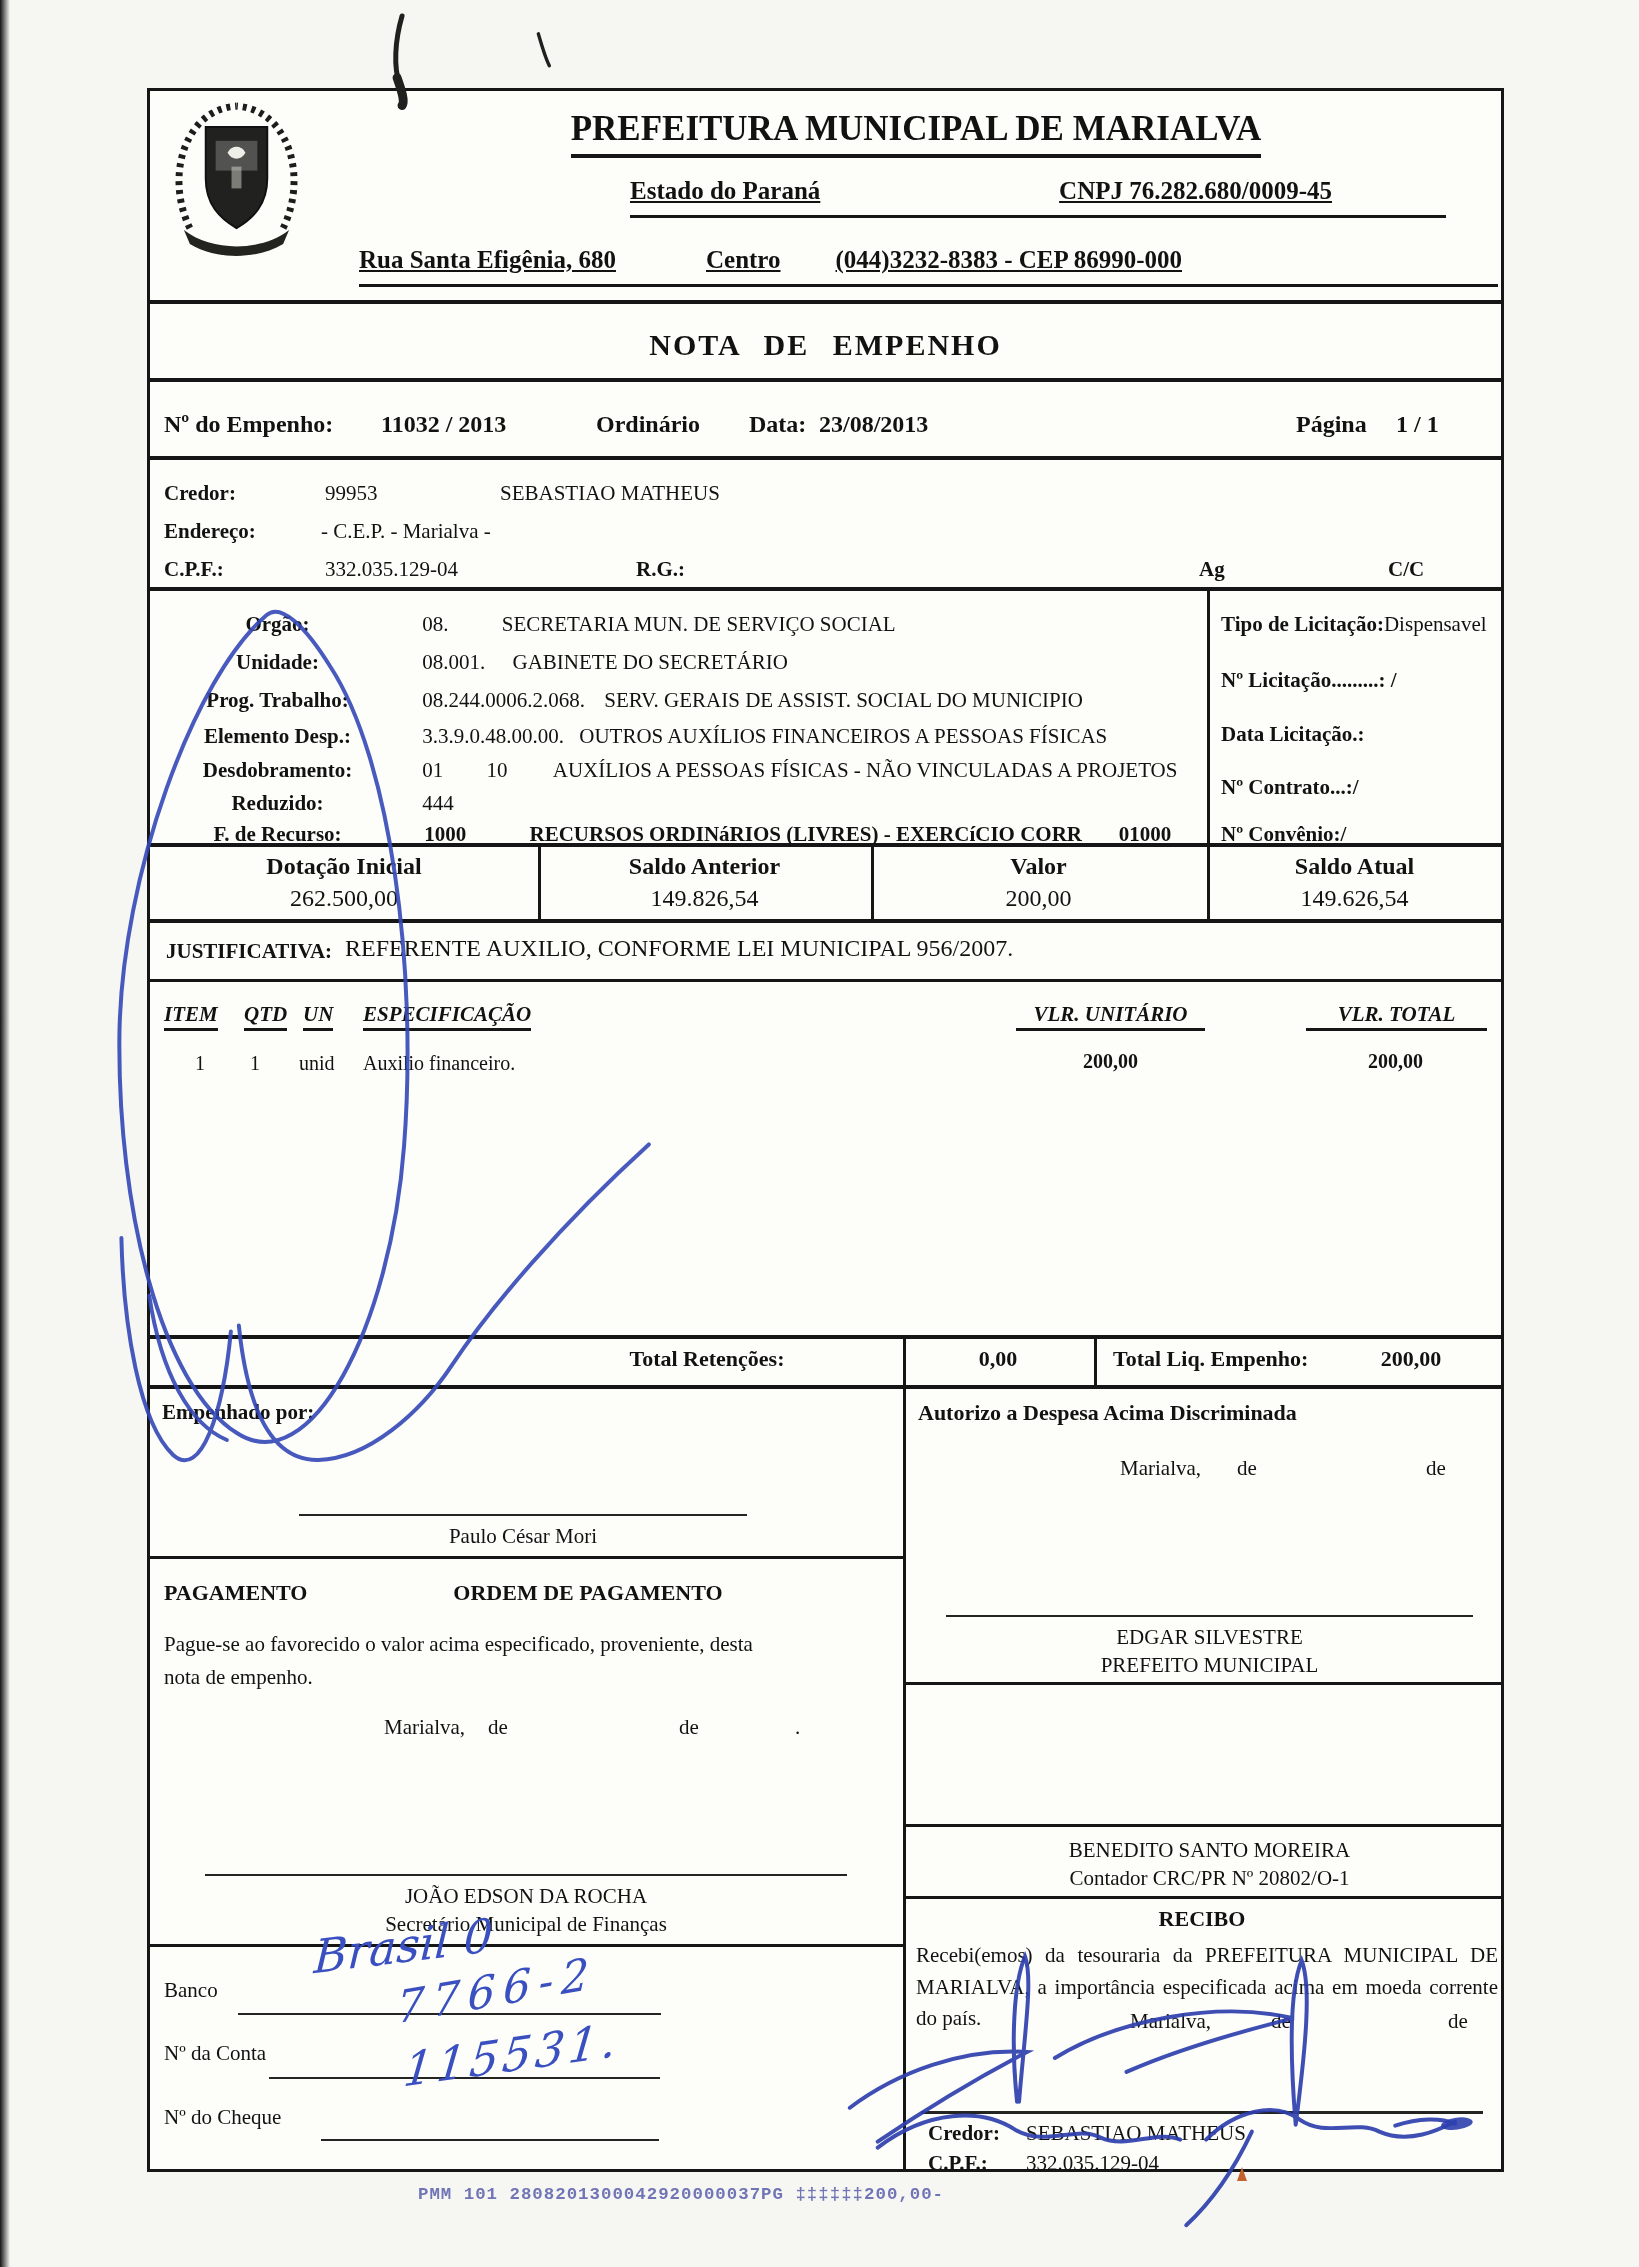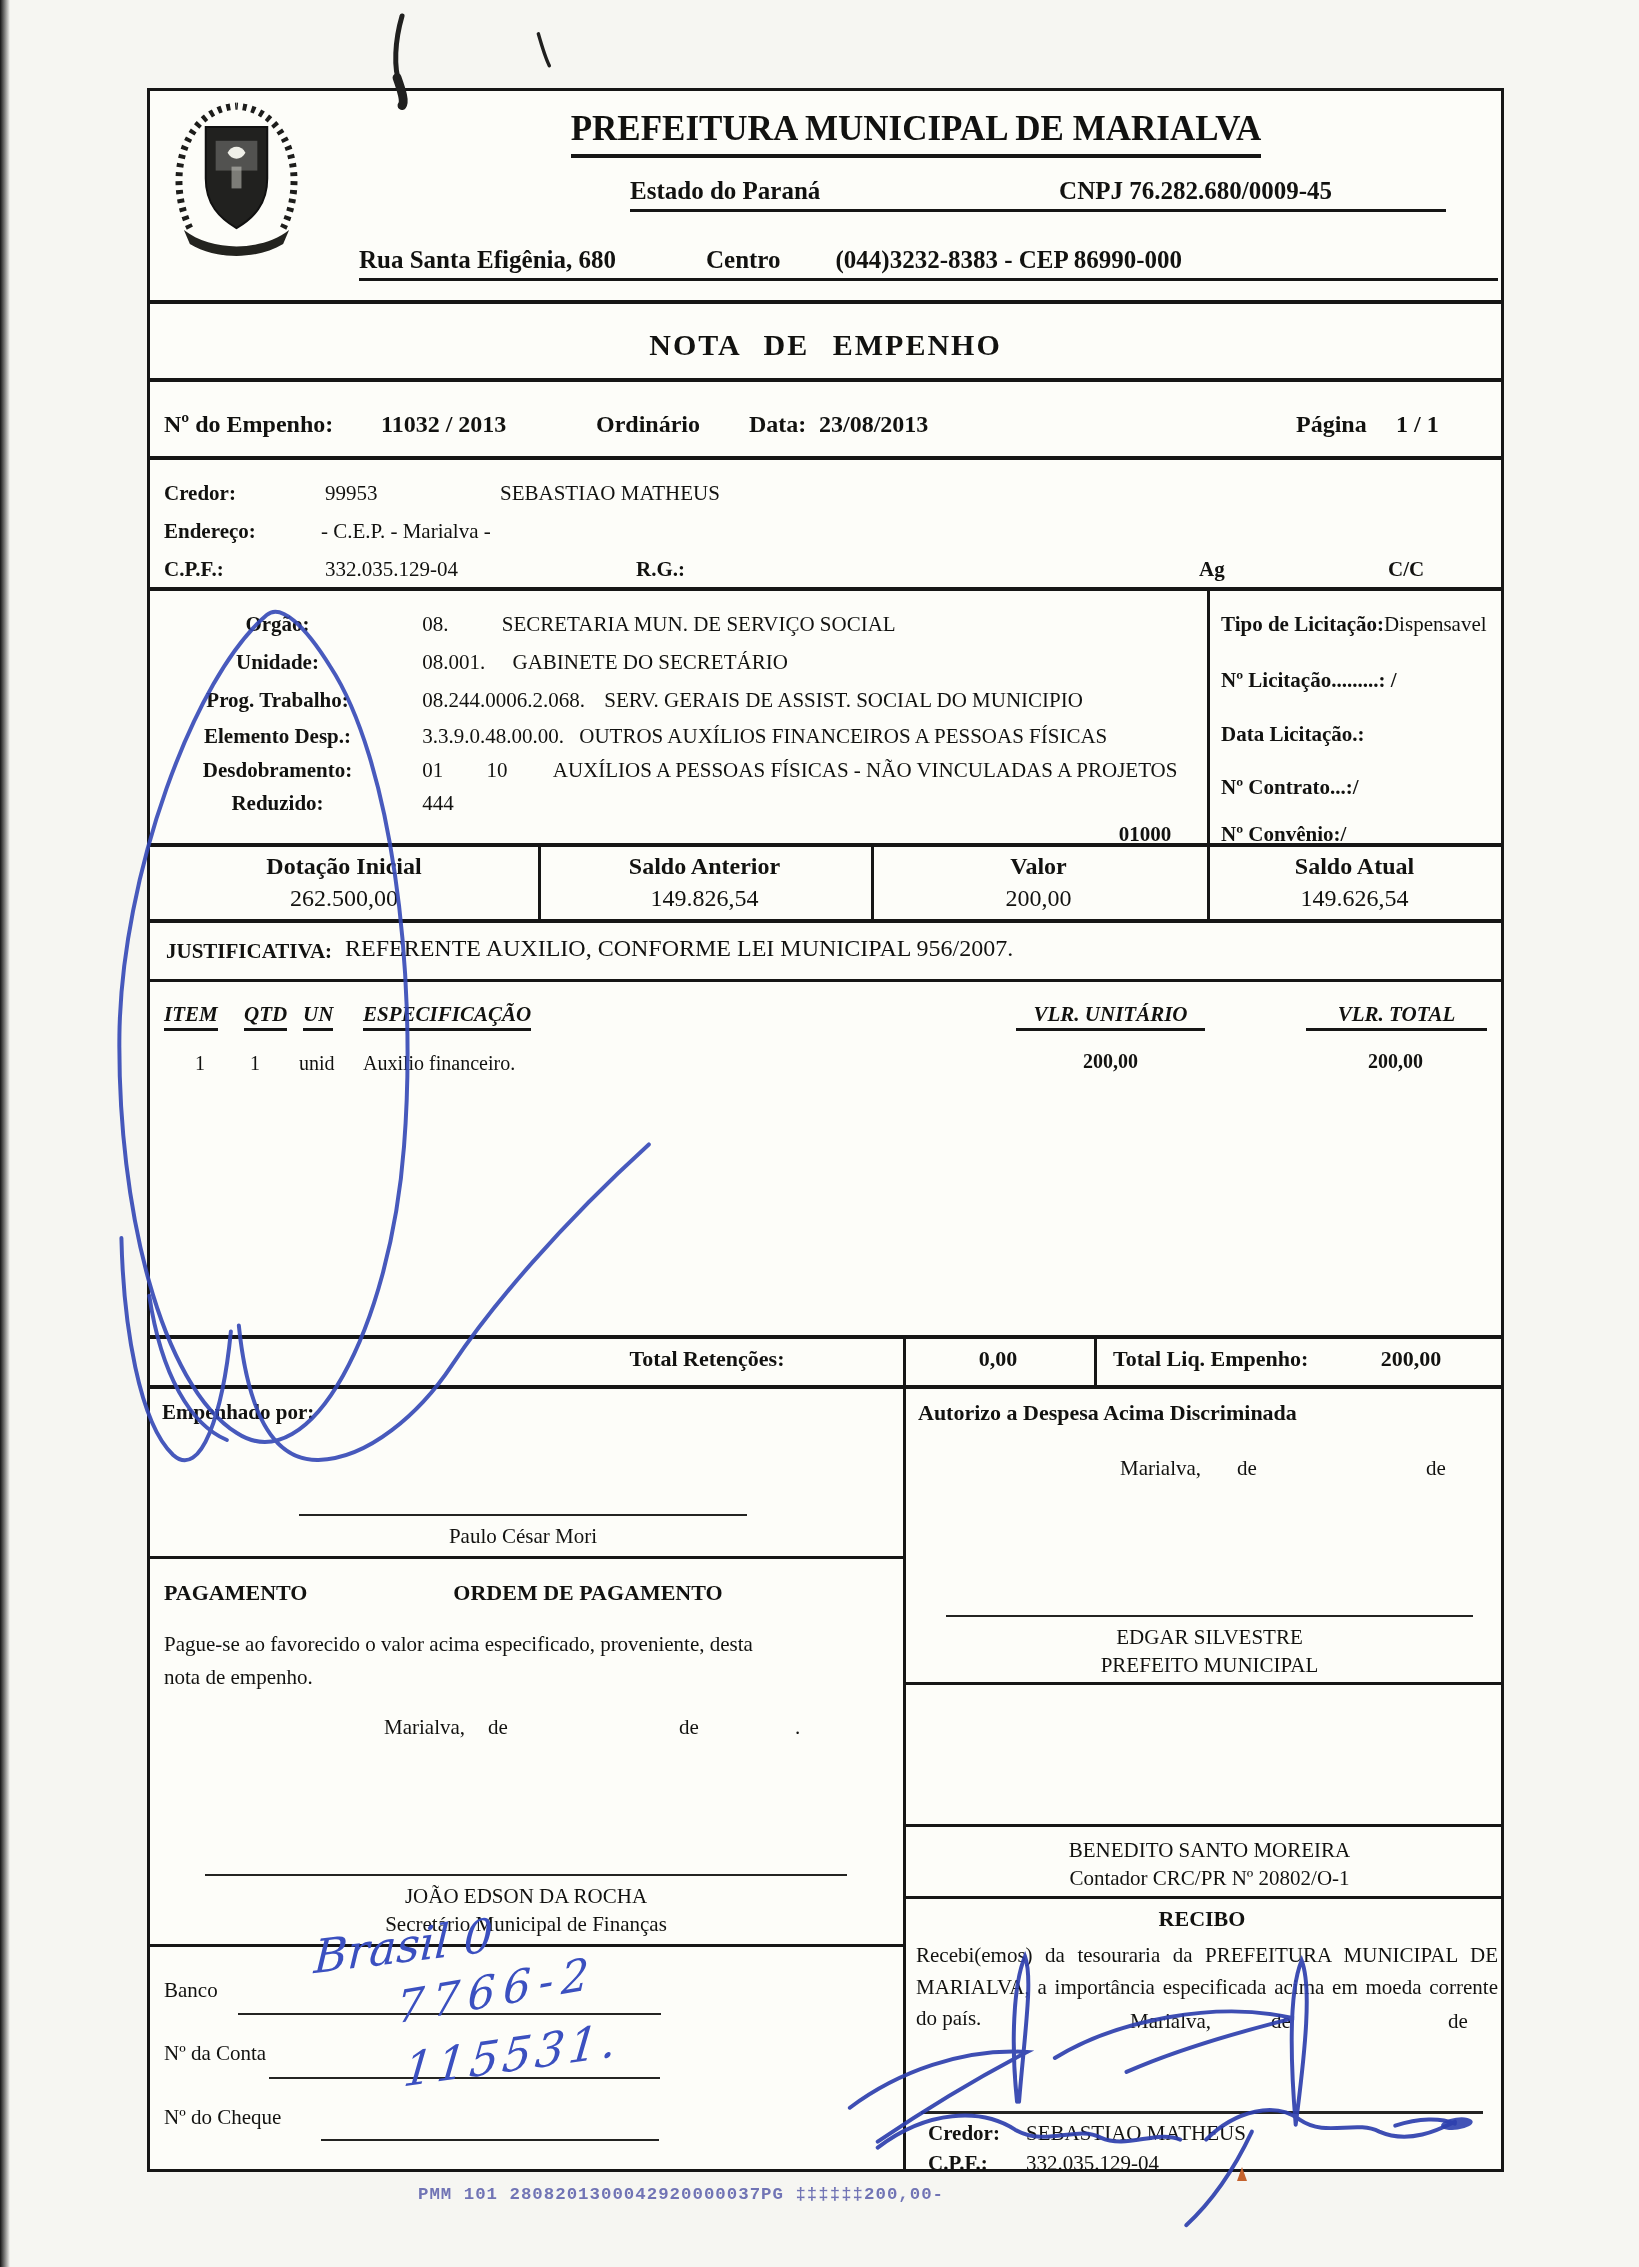--- a/index.html
+++ b/index.html
@@ -14,21 +14,21 @@
   .b{font-weight:bold;}
   .c{text-align:center;}
   .r{text-align:center;}
   .j{text-align:justify;}
   .f20{font-size:20px}.f22{font-size:22px}.f24{font-size:24px}.f25{font-size:25px}
   .f30{font-size:30px}.f35{font-size:35px}
   .hl{position:absolute;background:#161616;height:4px;}
   .hl3{height:3px;}
   .vl{position:absolute;background:#161616;width:3px;}
   .sig{position:absolute;background:#242422;height:2px;}
-  .ul{border-bottom:3px solid #161616;padding-bottom:4px;}
+  .ul{border-bottom:3px solid #161616;padding-bottom:10px;text-decoration:underline;}
   .ul4{border-bottom:4px solid #161616;padding-bottom:6px;}
   .ithead{font-style:italic;font-weight:bold;border-bottom:3px solid #161616;padding-bottom:1px;}
   .hw{position:absolute;color:#3b50c0;font-family:"DejaVu Serif",serif;font-style:italic;
       white-space:nowrap;transform-origin:left center;}
   .stamp{position:absolute;left:418px;top:2185px;font-family:"Liberation Mono",monospace;
          font-weight:bold;font-size:17.4px;letter-spacing:1px;color:#6a6eb2;opacity:.95;}
   .pen{position:absolute;left:0;top:0;pointer-events:none;}
   .artifact{position:absolute;left:1237px;top:2167px;width:10px;height:14px;background:#c4622d;
             clip-path:polygon(50% 0,100% 100%,0 100%);}
   .lic{font-weight:bold;}
@@ -113,20 +113,25 @@
     </div>
     <div class="a" style="left:0;top:667px">
       <span class="b r" style="display:inline-block;width:255px">Desdobramento:</span>
       <span style="margin-left:12px">01</span>
       <span style="margin-left:38px">10</span>
       <span style="margin-left:40px">AUXÍLIOS A PESSOAS FÍSICAS - NÃO VINCULADAS A PROJETOS</span>
     </div>
     <div class="a" style="left:0;top:700px">
       <span class="b r" style="display:inline-block;width:255px">Reduzido:</span>
       <span style="margin-left:12px">444</span>
+    </div>
+    <div class="a" style="left:0;top:731px">
+      <span class="b r" style="display:inline-block;width:255px">F. de Recurso:</span>
+      <span class="b" style="margin-left:14px">1000</span>
+      <span class="b" style="margin-left:58px">RECURSOS ORDINáRIOS (LIVRES) - EXERCíCIO CORR</span>
     </div>
     <span class="a b r" style="left:945px;top:731px;width:100px">01000</span>
 
     <div class="vl" style="left:1057px;top:496px;height:259px"></div>
     <div class="a" style="left:1071px;top:521px">
       <span class="lic">Tipo de Licitação:</span><span>Dispensavel</span>
     </div>
     <span class="a lic" style="left:1071px;top:577px">Nº Licitação.........: /</span>
     <span class="a lic" style="left:1071px;top:631px">Data Licitação.:</span>
     <span class="a lic" style="left:1071px;top:684px">Nº Contrato...:/</span>

